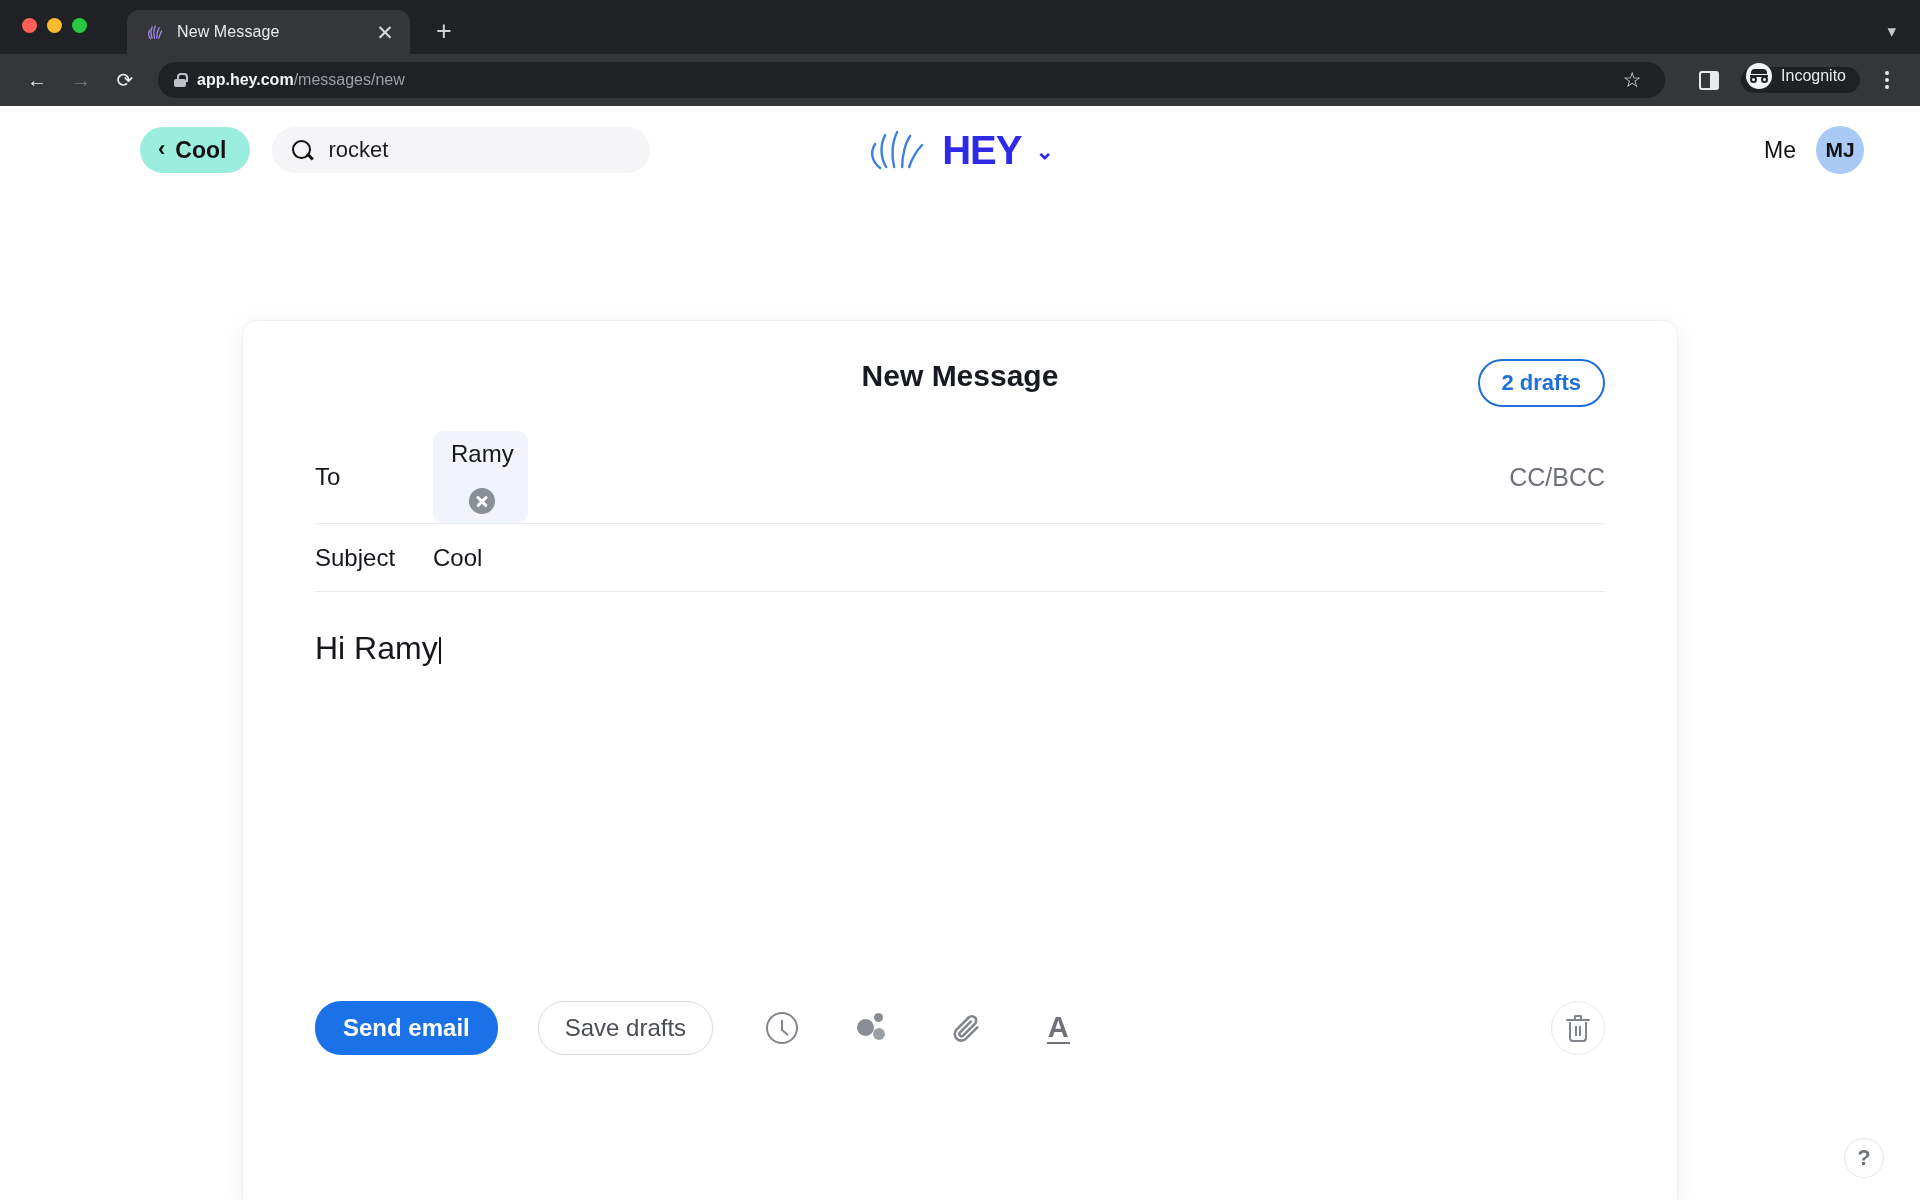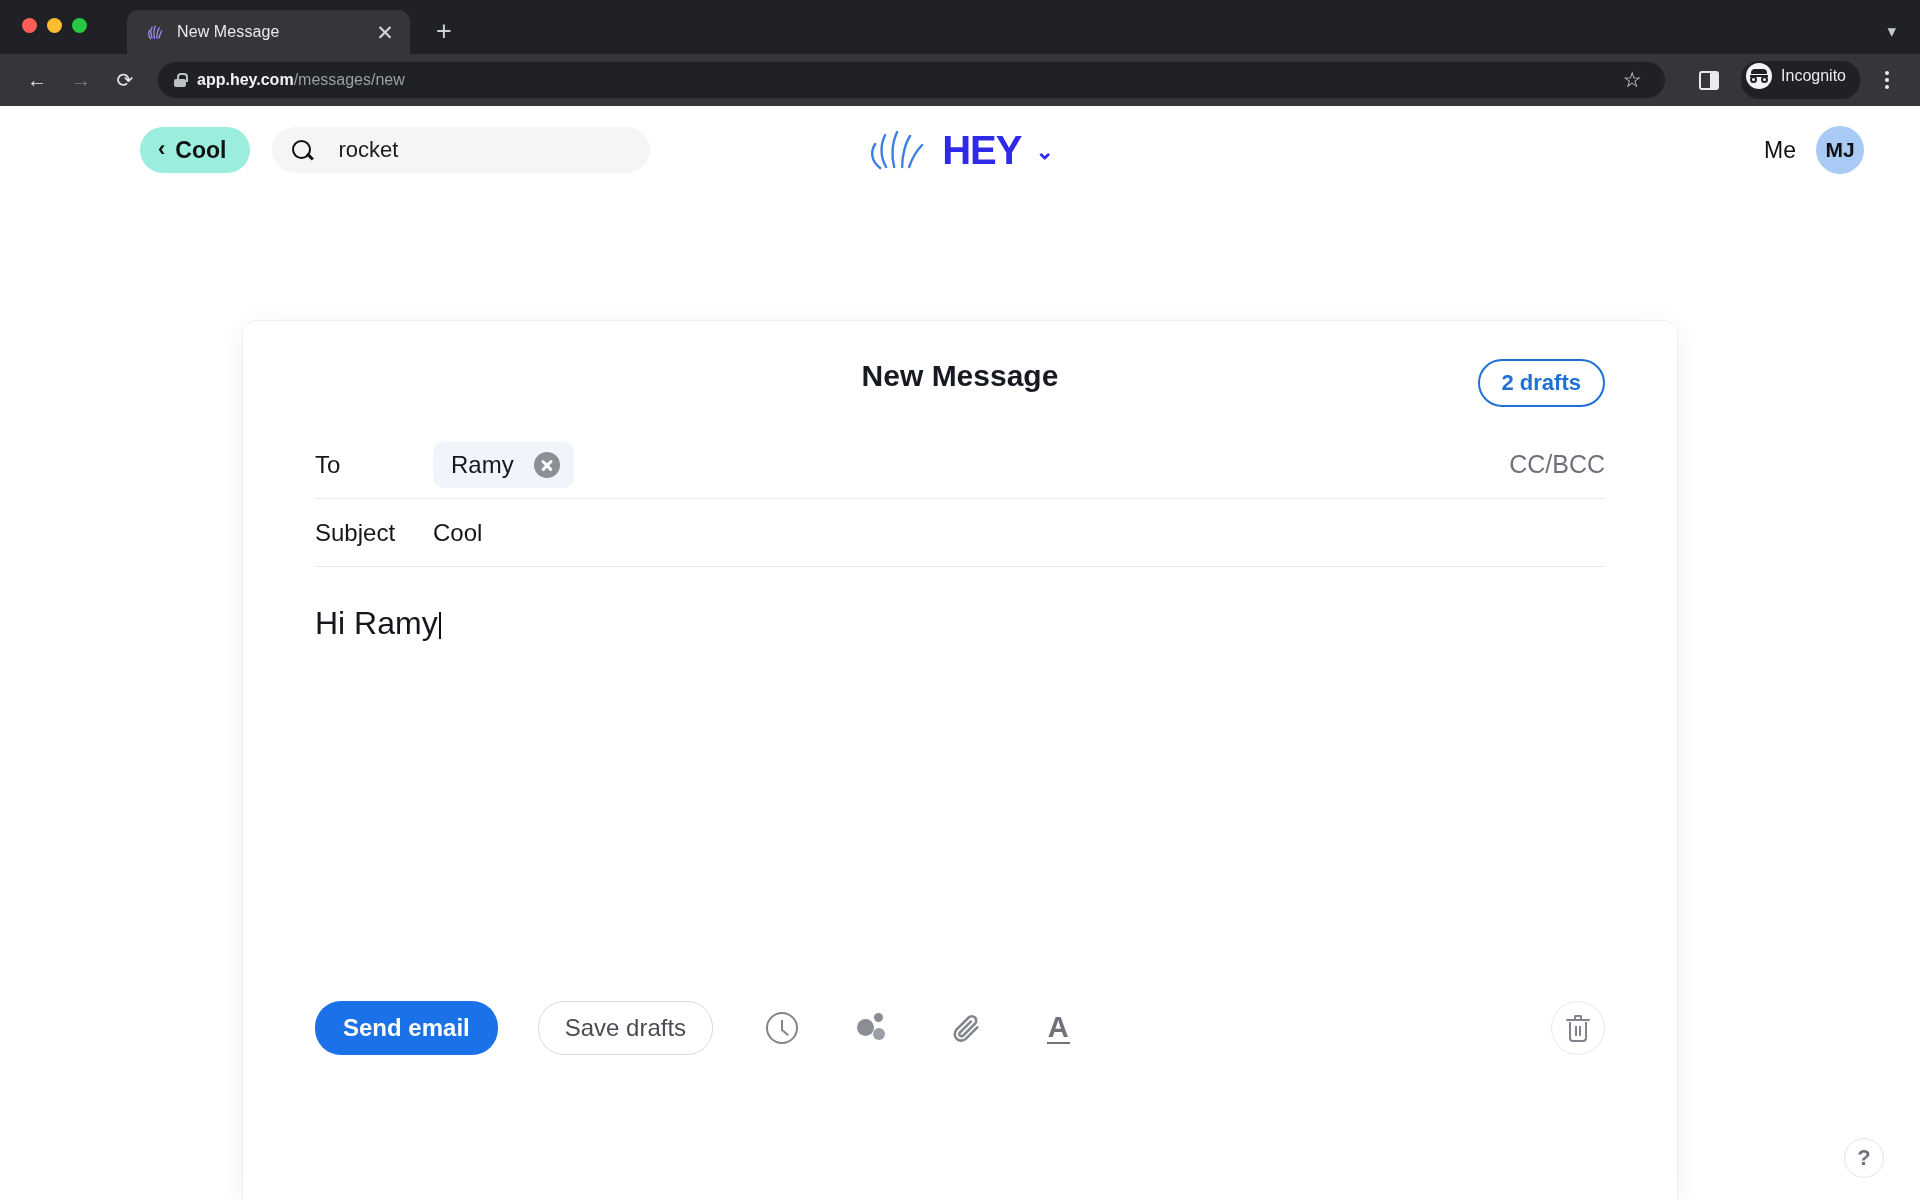--- a/index.html
+++ b/index.html
@@ -74,21 +74,21 @@
   .sidepanel {
     width: 20px; height: 19px; border: 2.2px solid #e8eaed; border-radius: 3px;
     position: relative; margin-left: 18px;
   }
   .sidepanel::after {
     content:""; position:absolute; right: 0px; top: 0px; bottom: 0px; width: 7px;
     background:#e8eaed;
   }
   .incognito-pill {
     display:flex; align-items:center; gap:9px; background:#202124;
-    border-radius: 18px; height: 38px; padding: 0 14px 8px 5px; margin-left: 16px;
+    border-radius: 18px; height: 26px; padding: 0 14px 8px 5px; margin-left: 16px;
   }
   .incog-badge {
     width: 26px; height: 26px; border-radius: 50%; background:#f1f3f4;
     position: relative; flex:0 0 26px;
   }
   .incog-badge::before {
     content:""; position:absolute; left: 5px; top: 6px; width: 16px; height: 5px;
     background:#202124; border-radius: 4px 4px 0 0;
   }
   .incog-badge::after {
@@ -111,21 +111,21 @@
     position: relative;
   }
   .imbox-btn {
     display:flex; align-items:center; gap: 10px;
     background:#9beddd; border-radius: 26px; height: 46px; padding: 0 24px 0 18px;
     color: #101010; font-size: 23px; font-weight: 700;
   }
   .imbox-btn .chev { font-size: 22px; font-weight: 700; margin-top: -2px; }
   .searchbar {
     margin-left: 22px; background:#f5f5f7; border-radius: 26px; height: 46px;
-    width: 378px; display:flex; align-items:center; gap: 25px; padding: 0 20px;
+    width: 378px; display:flex; align-items:center; gap: 15px; padding: 0 20px;
   }
   .search-icon { width: 21px; height: 21px; position: relative; flex:0 0 21px; }
   .search-icon::before {
     content:""; position:absolute; left:0; top:0; width: 15px; height: 15px;
     border: 2.6px solid #111; border-radius: 50%;
   }
   .search-icon::after {
     content:""; position:absolute; right: 0px; bottom: 0px; width: 8px; height: 2.6px;
     background:#111; transform: rotate(45deg); transform-origin: right center;
   }
@@ -165,21 +165,21 @@
   }
 
   .field-row {
     display:flex; align-items:center; min-height: 68px;
     border-bottom: 1.5px solid #e9e9ee;
   }
   .field-label { font-size: 24px; color:#16171c; width: 118px; flex: 0 0 118px; }
   .chip {
     display:flex; align-items:center; gap: 20px;
     background:#f2f4fb; border-radius: 10px; padding: 9px 14px 9px 18px;
-    font-size: 24px; color:#16171c;
+    font-size: 24px; color:#16171c;flex-direction:column;
   }
   .chip-x {
     width: 26px; height: 26px; border-radius: 50%; background:#8b8f96;
     position: relative; flex:0 0 26px;
   }
   .chip-x::before, .chip-x::after {
     content:""; position:absolute; left: 6px; top: 12px; width: 14px; height: 2.6px;
     background:#fff; border-radius: 2px;
   }
   .chip-x::before { transform: rotate(45deg); }

